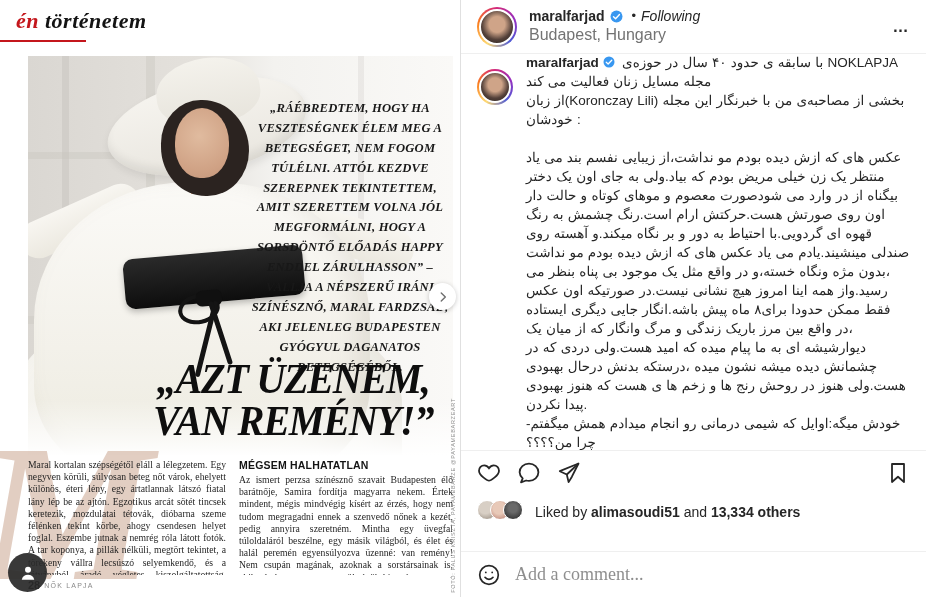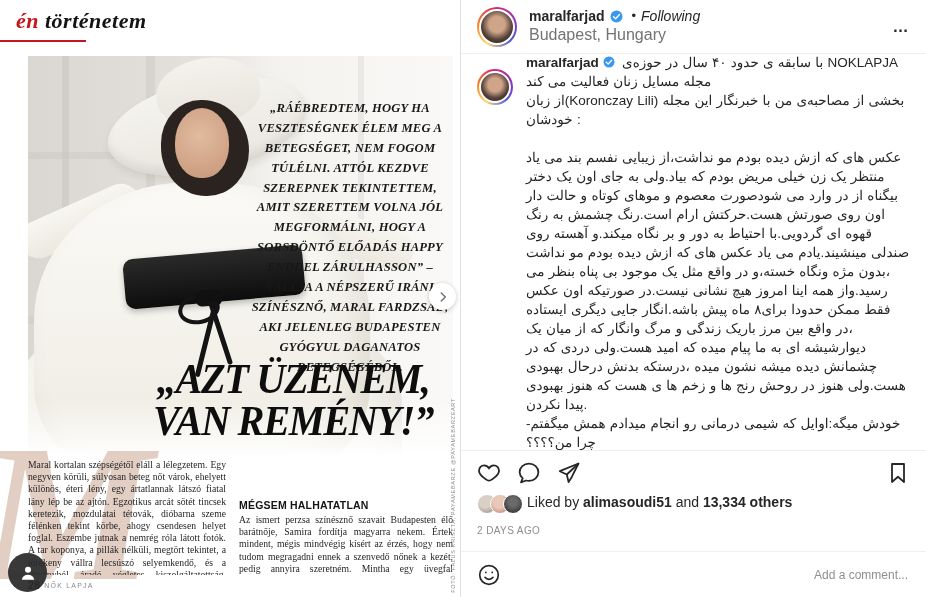--- a/index.html
+++ b/index.html
@@ -48,21 +48,21 @@
   .photo-fade{position:absolute;left:0;bottom:0;width:100%;height:56px;background:linear-gradient(rgba(255,255,255,0),#fff);}
 
   .quote{position:absolute;left:247px;top:99px;width:206px;z-index:5;text-align:center;
          font:italic 700 12.6px/1.58 "Liberation Serif",serif;color:#181818;letter-spacing:.2px;}
   .headline{position:absolute;left:128px;top:358px;width:330px;z-index:5;text-align:center;
             font:italic 800 43px/.97 "Liberation Serif",serif;color:#0e0e0e;letter-spacing:-1.5px;transform:scaleX(.94);}
   .wm{position:absolute;left:-20px;top:416px;z-index:1;font:italic 700 195px/1 "Liberation Serif",serif;color:rgba(187,139,110,.42);}
   .cols{position:absolute;left:28px;top:459px;width:425px;height:116px;z-index:2;display:flex;gap:13px;
         font:400 9.7px/12.2px "Liberation Serif",serif;color:#1f1f1f;text-align:justify;overflow:hidden;}
   .col1{width:198px;flex:none;}
-  .col2{flex:1;margin-top:40px;}
+  .col2{flex:1;}
   .col2-h{font:700 10.5px "Liberation Sans",sans-serif;color:#141414;letter-spacing:.2px;margin:0 0 3px 0;}
   .pg{position:absolute;left:28px;top:579px;z-index:3;font:700 11px "Liberation Sans",sans-serif;color:#111;}
   .pg .pg-mag{font:400 7px "Liberation Sans",sans-serif;color:#8a8a8a;letter-spacing:1.2px;margin-left:4px;vertical-align:1px;}
   .credit{position:absolute;left:450px;bottom:4px;z-index:6;writing-mode:vertical-rl;transform:rotate(180deg);
           font:400 5.5px "Liberation Sans",sans-serif;letter-spacing:.7px;color:#8d8d8d;}
   .person-fab{position:absolute;left:8px;top:553px;width:39px;height:39px;border-radius:50%;z-index:7;
               background:rgba(42,42,42,.93);display:flex;align-items:center;justify-content:center;}
   .next-btn{position:absolute;left:429px;top:283px;width:27px;height:27px;border-radius:50%;z-index:7;background:#fff;
             box-shadow:0 1px 5px rgba(0,0,0,.22);display:flex;align-items:center;justify-content:center;cursor:pointer;}
 
@@ -86,32 +86,32 @@
   .ig-caption{height:396px;flex:none;overflow:hidden;padding:15px 16px;box-sizing:border-box;display:flex;gap:13px;align-items:center;}
   .cap-text{flex:1;font-size:13.5px;line-height:19px;color:#262626;word-spacing:.5px;}
   .cap-user{font-weight:700;margin-right:3px;}
   .badge{display:inline-block;vertical-align:-1px;margin:0 3px 0 1px;}
   .cap-gap{height:19px;}
   .cap-p{margin:0;}
 
   .ig-actions{flex:none;border-top:1px solid #efefef;display:flex;align-items:center;padding:4px 8px;height:44px;box-sizing:border-box;}
   .icon-btn{padding:8px;cursor:pointer;display:flex;align-items:center;background:none;border:none;}
   .save-btn{margin-left:auto;}
-  .ig-liked{flex:none;display:flex;align-items:flex-start;gap:4px;padding:0 16px;height:26px;font-size:14px;}
+  .ig-liked{flex:none;display:flex;align-items:flex-end;gap:12px;padding:0 16px;height:26px;font-size:14px;}
   .stack{display:flex;align-items:center;}
   .mini{width:18px;height:18px;border-radius:50%;border:1.5px solid #fff;box-sizing:content-box;}
   .mini+.mini{margin-left:-7px;}
   .m1{background:radial-gradient(circle at 40% 35%,#d8cfc5 0 40%,#8d8276 100%);}
   .m2{background:radial-gradient(circle at 45% 40%,#e8c9b8 0 40%,#b2766a 100%);}
   .m3{background:radial-gradient(circle at 50% 40%,#6a6a6a 0 30%,#222 100%);}
   .liked-line{cursor:default;}
   .bold-link{font-weight:700;cursor:pointer;}
   .ig-time{flex:none;padding:5px 16px 0;font-size:10px;letter-spacing:.4px;color:#8e8e8e;}
   .ig-comment{margin-top:auto;flex:none;border-top:1px solid #efefef;display:flex;align-items:center;gap:12px;padding:0 16px;height:46px;box-sizing:border-box;}
-  .cmt-input{flex:1;border:none;outline:none;font-size:12px;font-family:Liberation Sans, sans-serif;color:#262626;background:transparent;text-align:right;}
+  .cmt-input{flex:1;border:none;outline:none;font-size:18px;font-family:Liberation Serif, serif;color:#262626;background:transparent;}
   .cmt-input::placeholder{color:#8e8e8e;}
   svg{display:block;}
 </style>
 </head>
 <body>
 
 <div class="stage">
 
   <div class="mag">
     <div class="mag-label"><span style="color:#c4161c">én</span><span> történetem</span></div>
@@ -245,21 +245,20 @@
         <span class="mini m3"></span>
       </span>
       <span class="liked-line">
         <span>Liked by</span>
         <span class="bold-link">alimasoudi51</span>
         <span>and</span>
         <span class="bold-link">13,334 others</span>
       </span>
     </div>
 
-    <div class="ig-time">2 DAYS AGO</div>
 
     <div class="ig-comment">
       <svg width="24" height="24" viewBox="0 0 24 24" fill="none" stroke="#262626" stroke-width="1.7" stroke-linecap="round">
           <circle cx="12" cy="12" r="9.3"></circle>
           <path d="M8 14.3c1 1.3 2.4 2 4 2s3-.7 4-2"></path>
           <circle cx="8.8" cy="9.4" r=".9" fill="#262626" stroke="none"></circle>
           <circle cx="15.2" cy="9.4" r=".9" fill="#262626" stroke="none"></circle>
         </svg>
       <input class="cmt-input" type="text" placeholder="Add a comment..." style="">
     </div>

